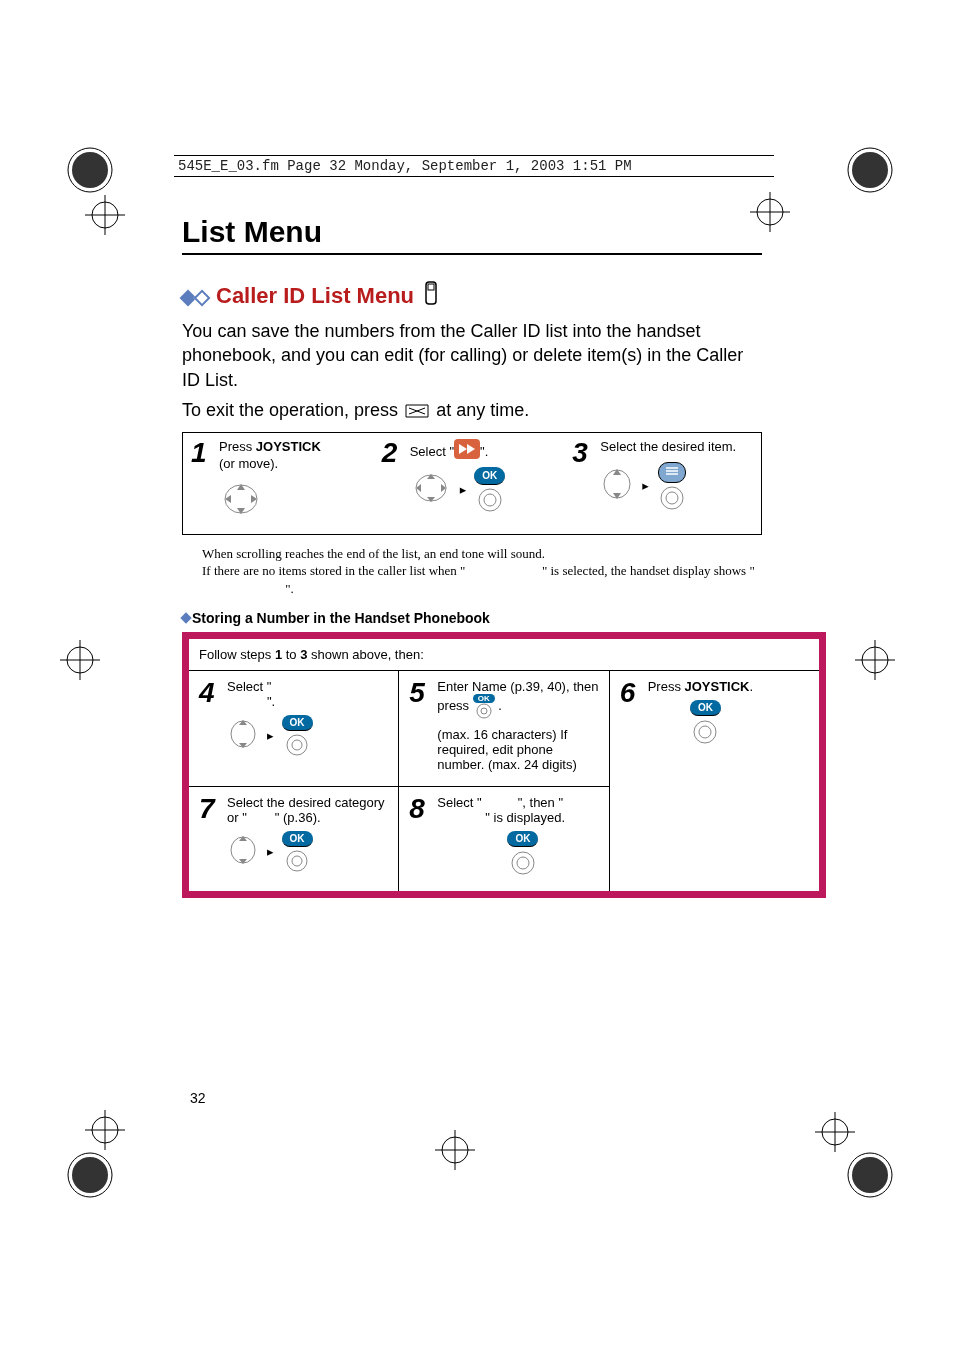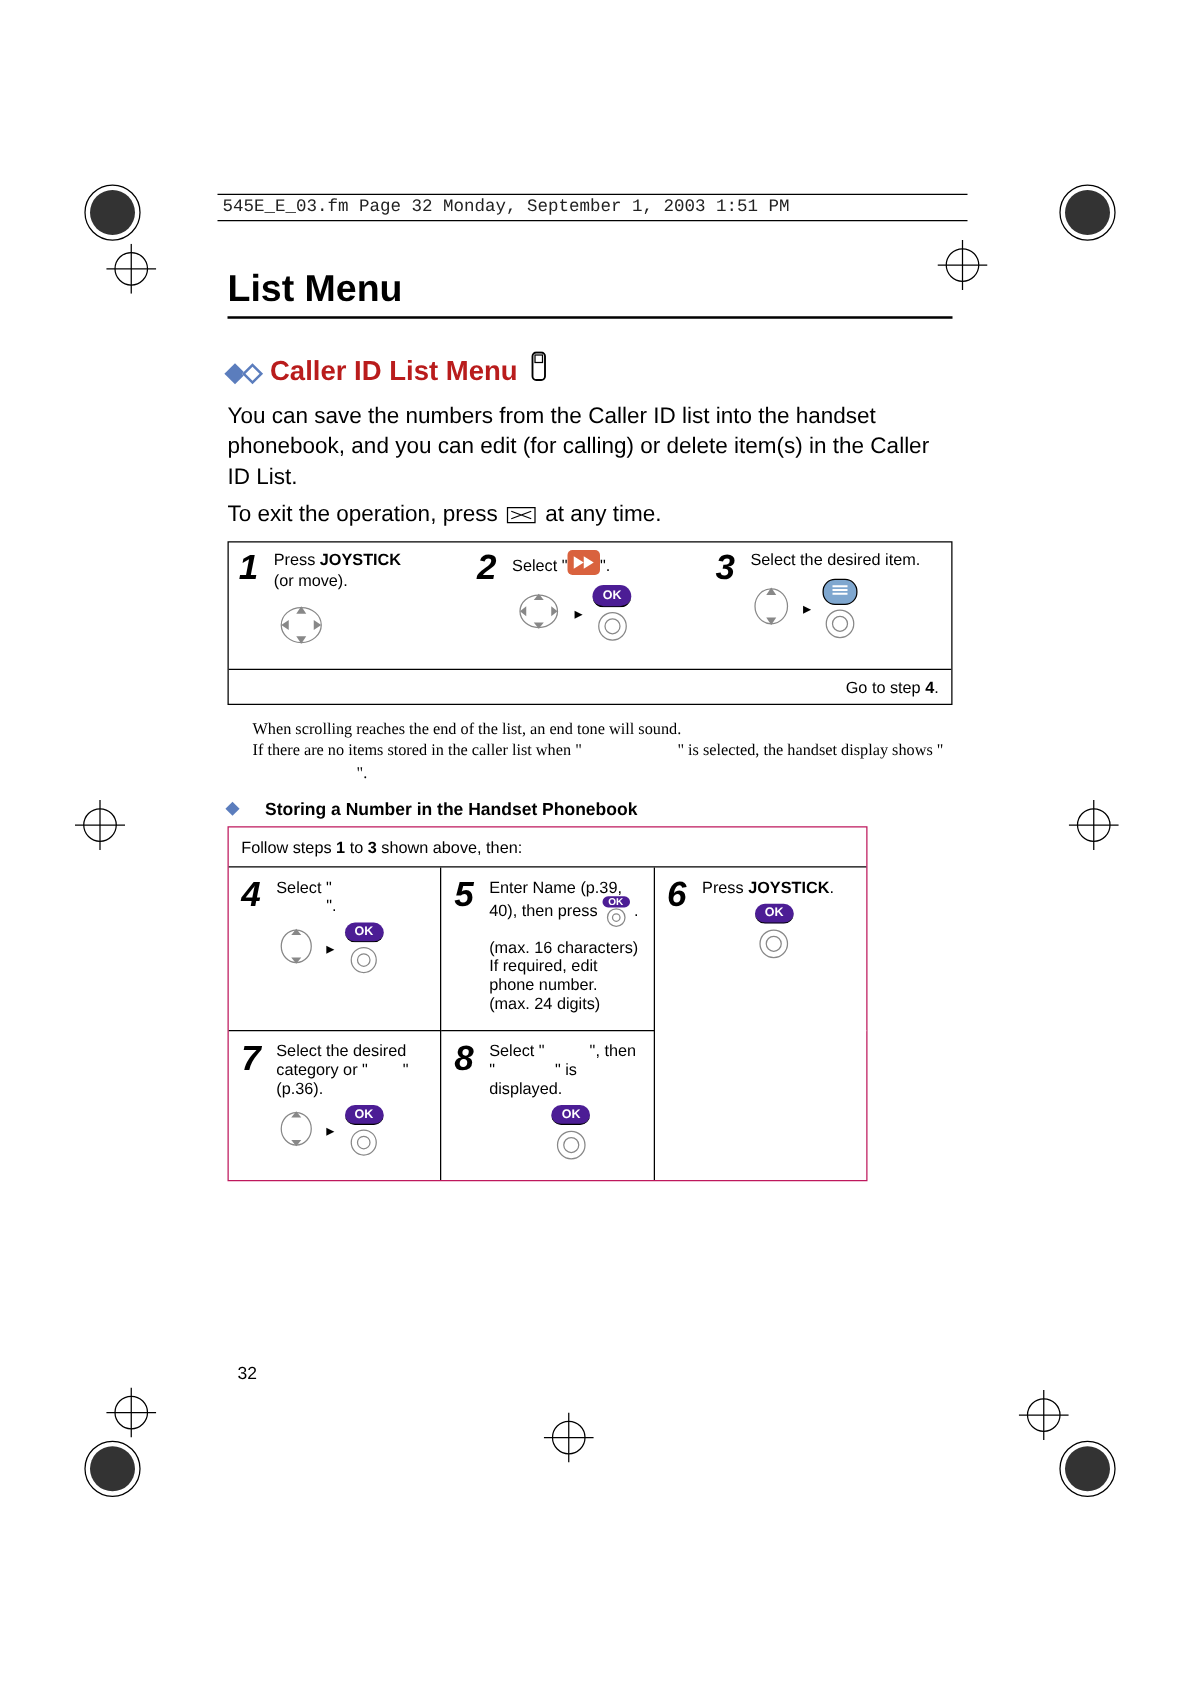--- a/index.html
+++ b/index.html
@@ -94,21 +94,21 @@
       line-height: 1.3;
     }
     .icons-row {
       display: flex;
       align-items: center;
       gap: 8px;
       margin-top: 6px;
     }
     .ok-badge {
       display: inline-block;
-      background: #4c1d95;
+      background: #0369a1;
       color: #fff;
       font-size: 10px;
       font-weight: bold;
       border-radius: 10px;
       padding: 2px 8px;
       text-align: center;
     }
     .bottom-right-cell {
       text-align: right;
       border-top: 1px solid #000;
@@ -117,36 +117,36 @@
     }
     .note-text {
       font-size: 13px;
       margin: 10px 0 4px 20px;
       line-height: 1.35;
       font-family: Liberation Serif, serif;
     }
     .sub-heading {
       display: flex;
       align-items: center;
-      gap: 22px;
+      gap: 2px;
       margin-top: 12px;
       margin-bottom: 6px;
     }
     .small-diamond {
       width: 8px; height: 8px;
       background: #5b7dbd;
       transform: rotate(45deg);
     }
     .sub-heading-text {
       font-size: 14px;
       font-weight: bold;
     }
     .table2 {
-      border: 1px solid #be185d;
-      width: 512px;
+      border: 7px solid #be185d;
+      width: 644px;
     }
     .table2-top {
       padding: 8px 10px;
       font-size: 13px;
       border-bottom: 1px solid #000;
     }
     .table2-row {
       display: flex;
     }
     .table2-cell {
@@ -349,23 +349,20 @@
                   </svg>
               </span>
               <svg width="30" height="26">
                   <circle cx="15" cy="13" r="11" fill="#fff" stroke="#888"></circle>
                   <circle cx="15" cy="13" r="6" fill="none" stroke="#888"></circle>
                 </svg>
             </span>
           </div>
         </div>
       </div>
-    </div>
-    <div class="bottom-right-cell">
-      <span>Go to step </span><b>4</b><span>.</span>
     </div>
   </div>
 
   <div class="note-text">
     <div>When scrolling reaches the end of the list, an end tone will sound.</div>
     <div>
       <span>If there are no items stored in the caller list when "</span>
       <span style="display:inline-block;width:70px"></span>
       <span>" is selected, the handset display shows "</span>
       <span style="display:inline-block;width:80px"></span>

